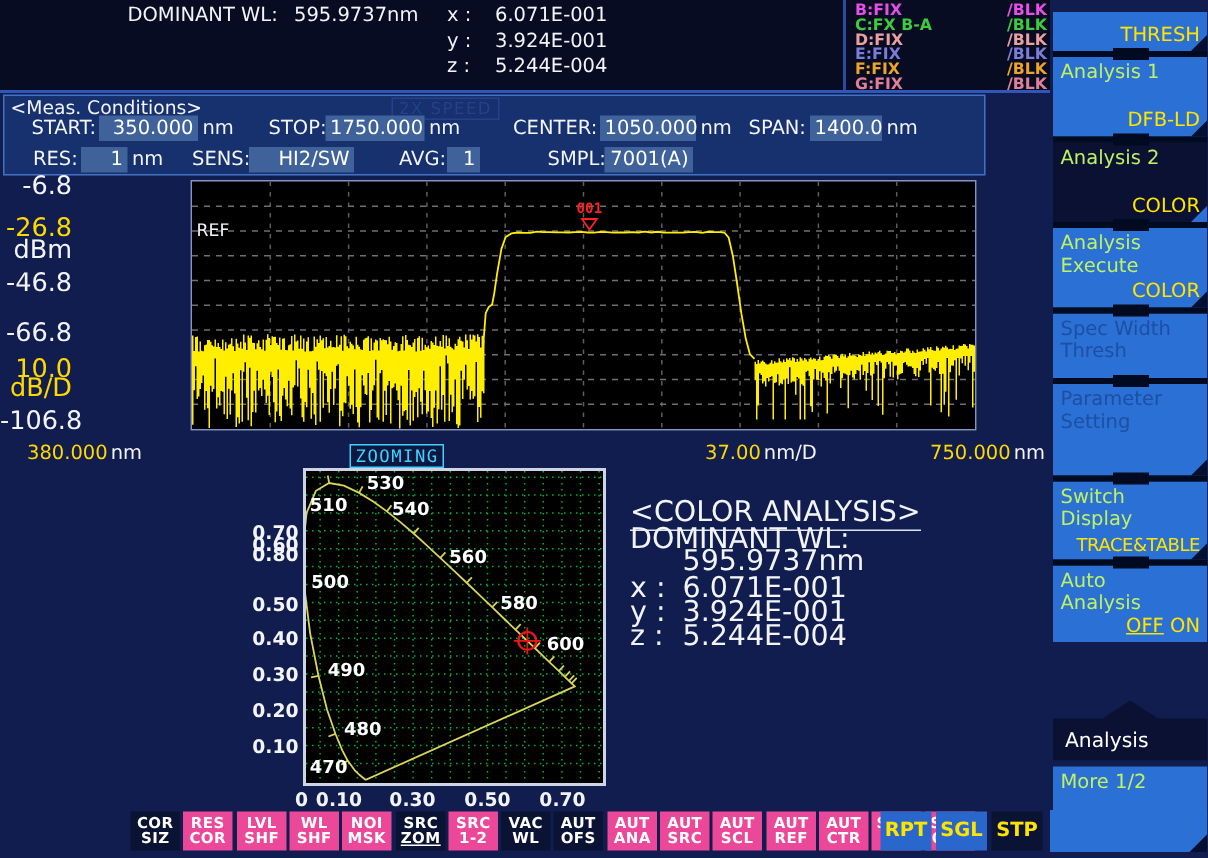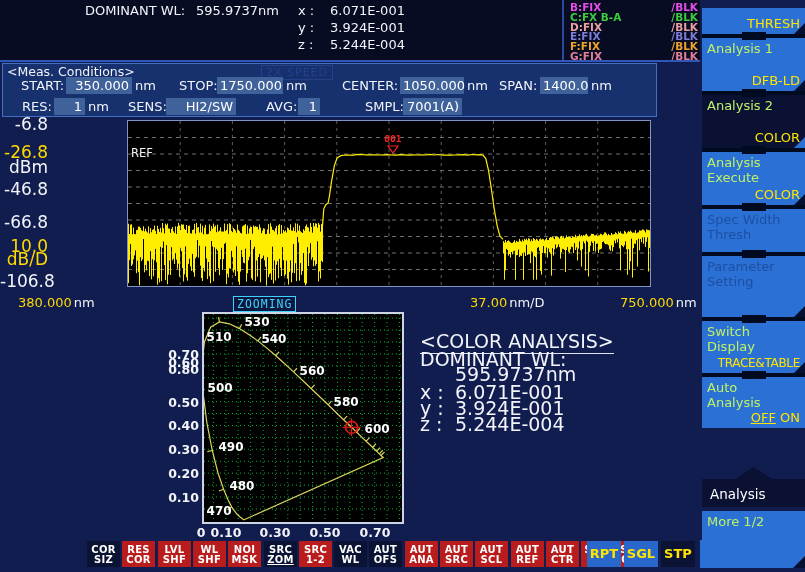--- a/index.html
+++ b/index.html
@@ -40,21 +40,21 @@
   .sbtn.disabled .lbl{color:#1d4fa4;}
   .sbtn.fold::after{content:"";position:absolute;right:0;bottom:0;width:0;height:0;
      border-left:11px solid transparent;border-bottom:11px solid #051030;}
   .sbtn.fold-blue::after{content:"";position:absolute;right:0;bottom:0;width:0;height:0;
      border-left:11px solid transparent;border-bottom:11px solid #2b70d4;}
   .menu-title{position:absolute;left:702px;top:467px;width:103px;height:40px;background:#0a1133;
      clip-path:polygon(0 30%,32% 30%,50% 0,68% 30%,100% 30%,100% 100%,0 100%);}
   .menu-title .lbl{position:absolute;left:8px;bottom:5px;font-size:13.5px;color:#fff;}
   .gapbar{position:absolute;left:702px;width:103px;height:4px;background:#000a20;}
   .gapnotch{position:absolute;left:742px;width:24px;height:8px;background:#000a20;}
-  .tbtn{position:absolute;top:541px;width:33px;height:26px;background:#b91c1c;color:#fff;
+  .tbtn{position:absolute;top:541px;width:33px;height:26px;background:#ec4899;color:#fff;
         font-weight:bold;font-size:10px;line-height:9.5px;letter-spacing:.3px;text-align:center;
         padding-top:4px;box-sizing:border-box;white-space:pre-line;}
   .tbtn.dark{background:#0b1334;}
   .tbtn .u{text-decoration:underline;}
   .swbtn{position:absolute;top:541px;width:34px;height:26px;background:#2a67cc;color:#ffe400;
          font-weight:bold;font-size:13px;line-height:26px;text-align:center;box-sizing:border-box;}
   .swbtn.dark{background:#0b1334;}
   .brbox{position:absolute;left:700px;top:540px;width:105px;height:28px;background:#2b70d4;}
   .brbox::after{content:"";position:absolute;right:0;bottom:0;width:0;height:0;
      border-left:12px solid transparent;border-bottom:12px solid #051030;}

